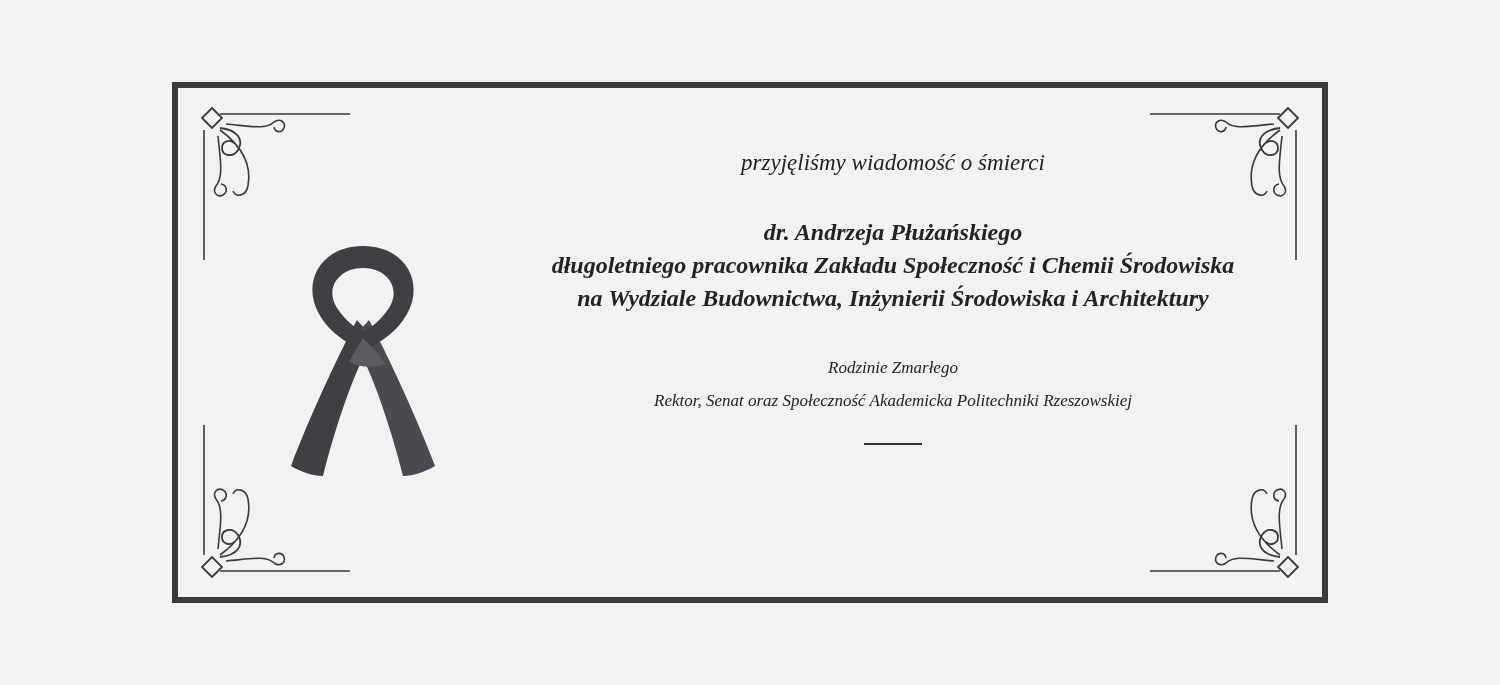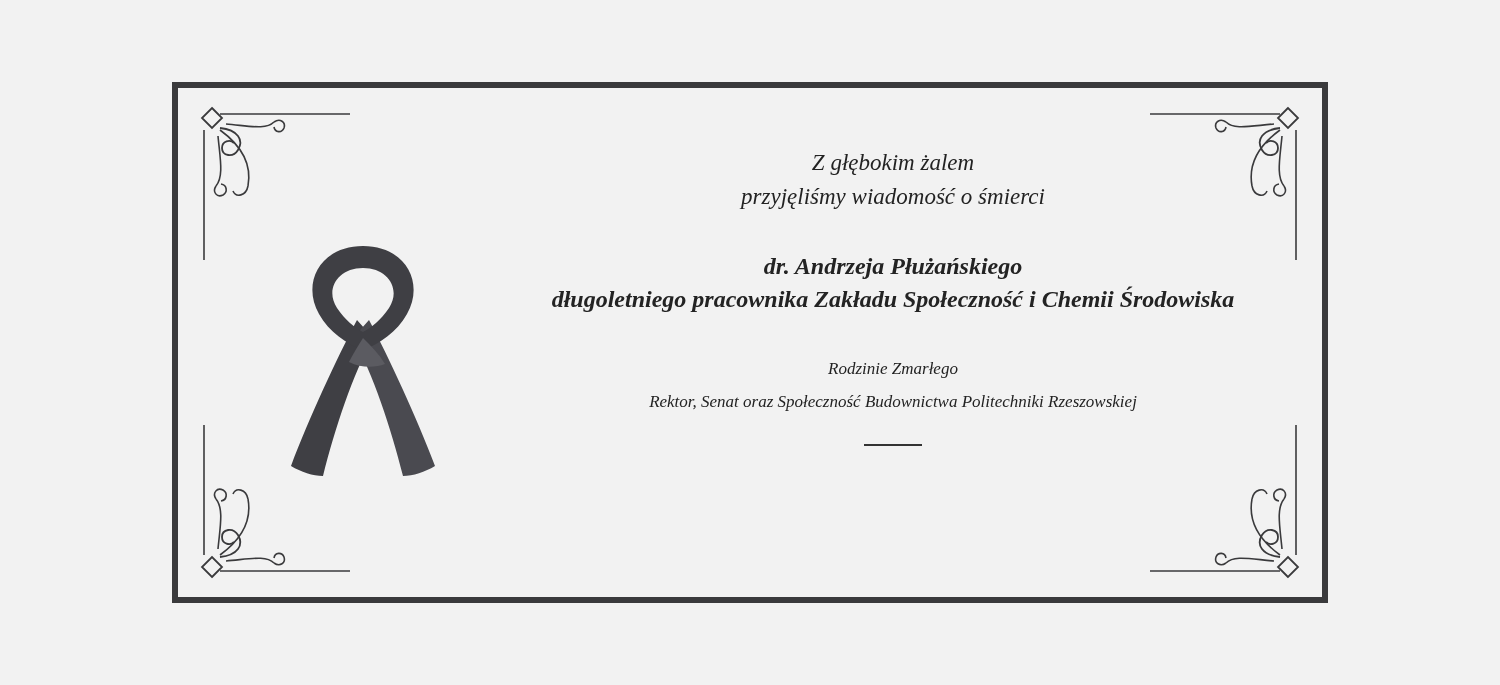--- a/index.html
+++ b/index.html
@@ -175,30 +175,30 @@
       <path d="M90 18 C48 18, 28 54, 46 86 C56 104, 74 116, 90 122 C106 116, 124 104, 134 86 C152 54, 132 18, 90 18 Z
                M90 40 C116 40, 128 62, 116 80 C108 92, 98 100, 90 104 C82 100, 72 92, 64 80 C52 62, 64 40, 90 40 Z" fill="#3f3f44" fill-rule="evenodd"></path>
 
       <path d="M90 110 C98 118, 106 126, 112 136 C102 140, 88 140, 76 134 C80 126, 85 118, 90 110 Z" fill="#5b5b61"></path>
     </svg>
   </div>
 
   <div id="text-block">
 
     <div id="intro-block">
-      <div class="intro-line">Z głębokim żalem</div>
       <div class="intro-line">przyjęliśmy wiadomość o śmierci</div>
     </div>
 
     <div id="deceased-block">
       <div class="deceased-line">dr. Andrzeja Płużańskiego</div>
       <div class="deceased-line">długoletniego pracownika Zakładu Społeczność i Chemii Środowiska</div>
+      <div class="deceased-line">na Wydziale Budownictwa, Inżynierii Środowiska i Architektury</div>
     </div>
 
     <div id="condolences-block">
       <div class="condolence-line">Rodzinie Zmarłego</div>
-      <div class="condolence-line">Rektor, Senat oraz Społeczność Budownictwa Politechniki Rzeszowskiej</div>
+      <div class="condolence-line">Rektor, Senat oraz Społeczność Akademicka Politechniki Rzeszowskiej</div>
     </div>
 
     <div id="divider"></div>
 
   </div>
 </div>
 
 </body></html>

